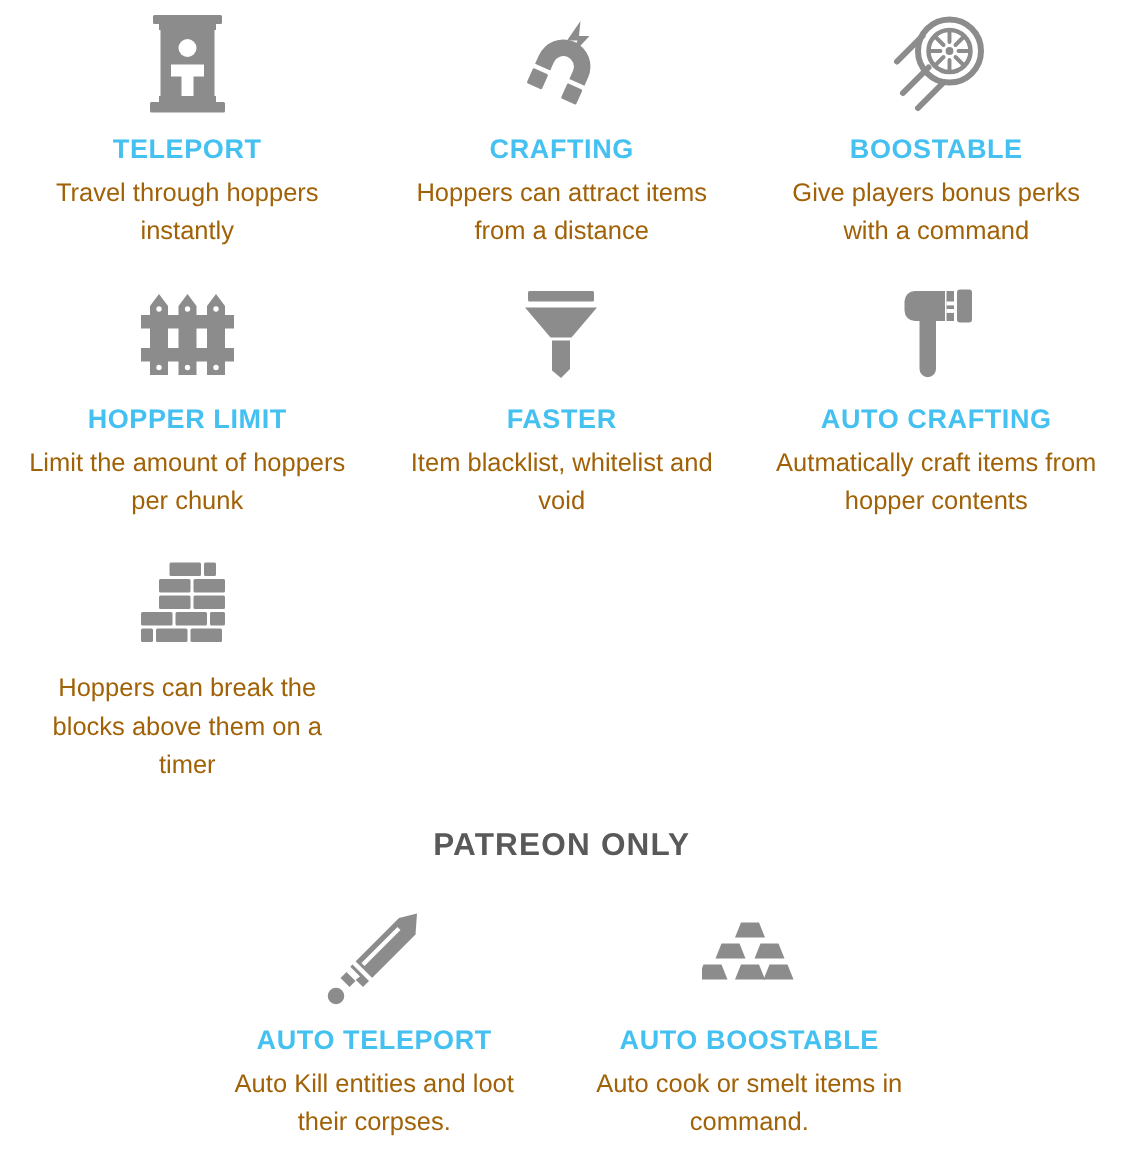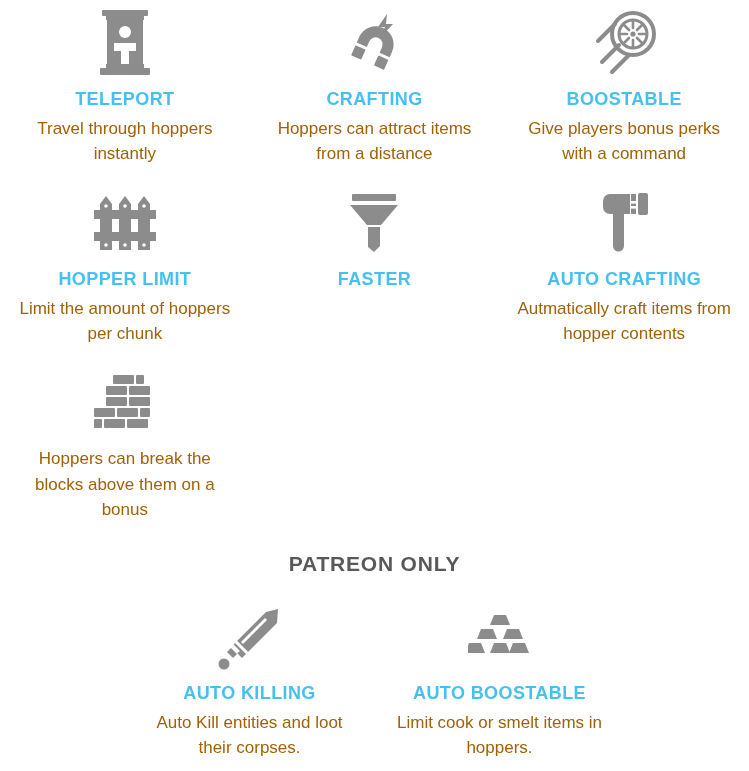--- a/index.html
+++ b/index.html
@@ -164,20 +164,21 @@
 
   <div class="feature-cell">
     <div class="feature-icon">
       <svg width="58" height="62" viewBox="0 0 58 62" fill="#8c8c8c">
         <rect x="7" y="2" width="44" height="7" rx="1"></rect>
         <path d="M5 13 h48 l-17 20 h-14 z"></path>
         <path d="M23 35 h12 v19 l-6 6 l-6 -5 z"></path>
       </svg>
     </div>
     <div class="feature-title">FASTER</div>
+    <div class="feature-desc">Item blacklist, whitelist and void</div>
   </div>
 
   <div class="feature-cell">
     <div class="feature-icon">
       <svg width="58" height="62" viewBox="0 0 58 62" fill="#8c8c8c">
         <path d="M8 9 a7 7 0 0 1 7 -7 h20 v20 H15 a7 7 0 0 1 -7 -7 z"></path>
         <rect x="36" y="2" width="5" height="20"></rect>
         <rect x="43" y="1" width="10" height="22" rx="2"></rect>
         <rect x="36" y="9" width="5" height="2.6" fill="#ffffff"></rect>
         <rect x="36" y="14" width="5" height="2.6" fill="#ffffff"></rect>
@@ -199,21 +200,21 @@
         <rect x="13" y="23" width="21" height="9" rx="1"></rect>
         <rect x="36" y="23" width="21" height="9" rx="1"></rect>
         <rect x="1" y="34" width="21" height="9" rx="1"></rect>
         <rect x="24" y="34" width="21" height="9" rx="1"></rect>
         <rect x="47" y="34" width="10" height="9" rx="1"></rect>
         <rect x="1" y="45" width="8" height="9" rx="1"></rect>
         <rect x="11" y="45" width="21" height="9" rx="1"></rect>
         <rect x="34" y="45" width="21" height="9" rx="1"></rect>
       </svg>
     </div>
-    <div class="feature-desc">Hoppers can break the blocks above them on a bonus</div>
+    <div class="feature-desc">Hoppers can break the blocks above them on a timer</div>
   </div>
 
 
 </div>
 
 <h2 class="patreon-heading">PATREON ONLY</h2>
 
 <div class="patreon-grid">
 
   <div class="feature-cell">
@@ -221,32 +222,32 @@
       <svg width="64" height="64" viewBox="0 0 64 64" fill="#8c8c8c">
         <path d="M60 2 l-1 14 l-29 29 l-11 -11 l29 -29 z"></path>
         <path d="M30 45 l-11 -11 l-5 5 l11 11 z" fill="#ffffff"></path>
         <path d="M28 47 l-11 -11 l-4 4 l11 11 z"></path>
         <path d="M15 37 l-3 4 l6 6 l4 -3 z" fill="#ffffff"></path>
         <path d="M13 41 l-4 4 l6 6 l4 -4 z"></path>
         <circle cx="6" cy="57" r="5.5"></circle>
         <path d="M49 13 l-2 -2 l-24 24 l2 2 z" fill="#ffffff"></path>
       </svg>
     </div>
-    <div class="feature-title">AUTO KILLING</div>
+    <div class="feature-title">AUTO TELEPORT</div>
     <div class="feature-desc">Auto Kill entities and loot their corpses.</div>
   </div>
 
   <div class="feature-cell">
     <div class="feature-icon">
       <svg width="64" height="50" viewBox="0 0 64 50" fill="#8c8c8c">
         <path d="M26 1 h12 l4 10 H22 z"></path>
         <path d="M13 15 h12 l4 10 H9 z"></path>
         <path d="M39 15 h12 l4 10 H35 z"></path>
         <path d="M13 29 h12 l4 10 H9 z" transform="translate(-12,0)"></path>
         <path d="M26 29 h12 l4 10 H22 z"></path>
         <path d="M39 29 h12 l4 10 H35 z" transform="translate(6,0)"></path>
       </svg>
     </div>
     <div class="feature-title">AUTO BOOSTABLE</div>
-    <div class="feature-desc">Limit cook or smelt items in hoppers.</div>
+    <div class="feature-desc">Auto cook or smelt items in command.</div>
   </div>
 
 </div>
 
 </body></html>

